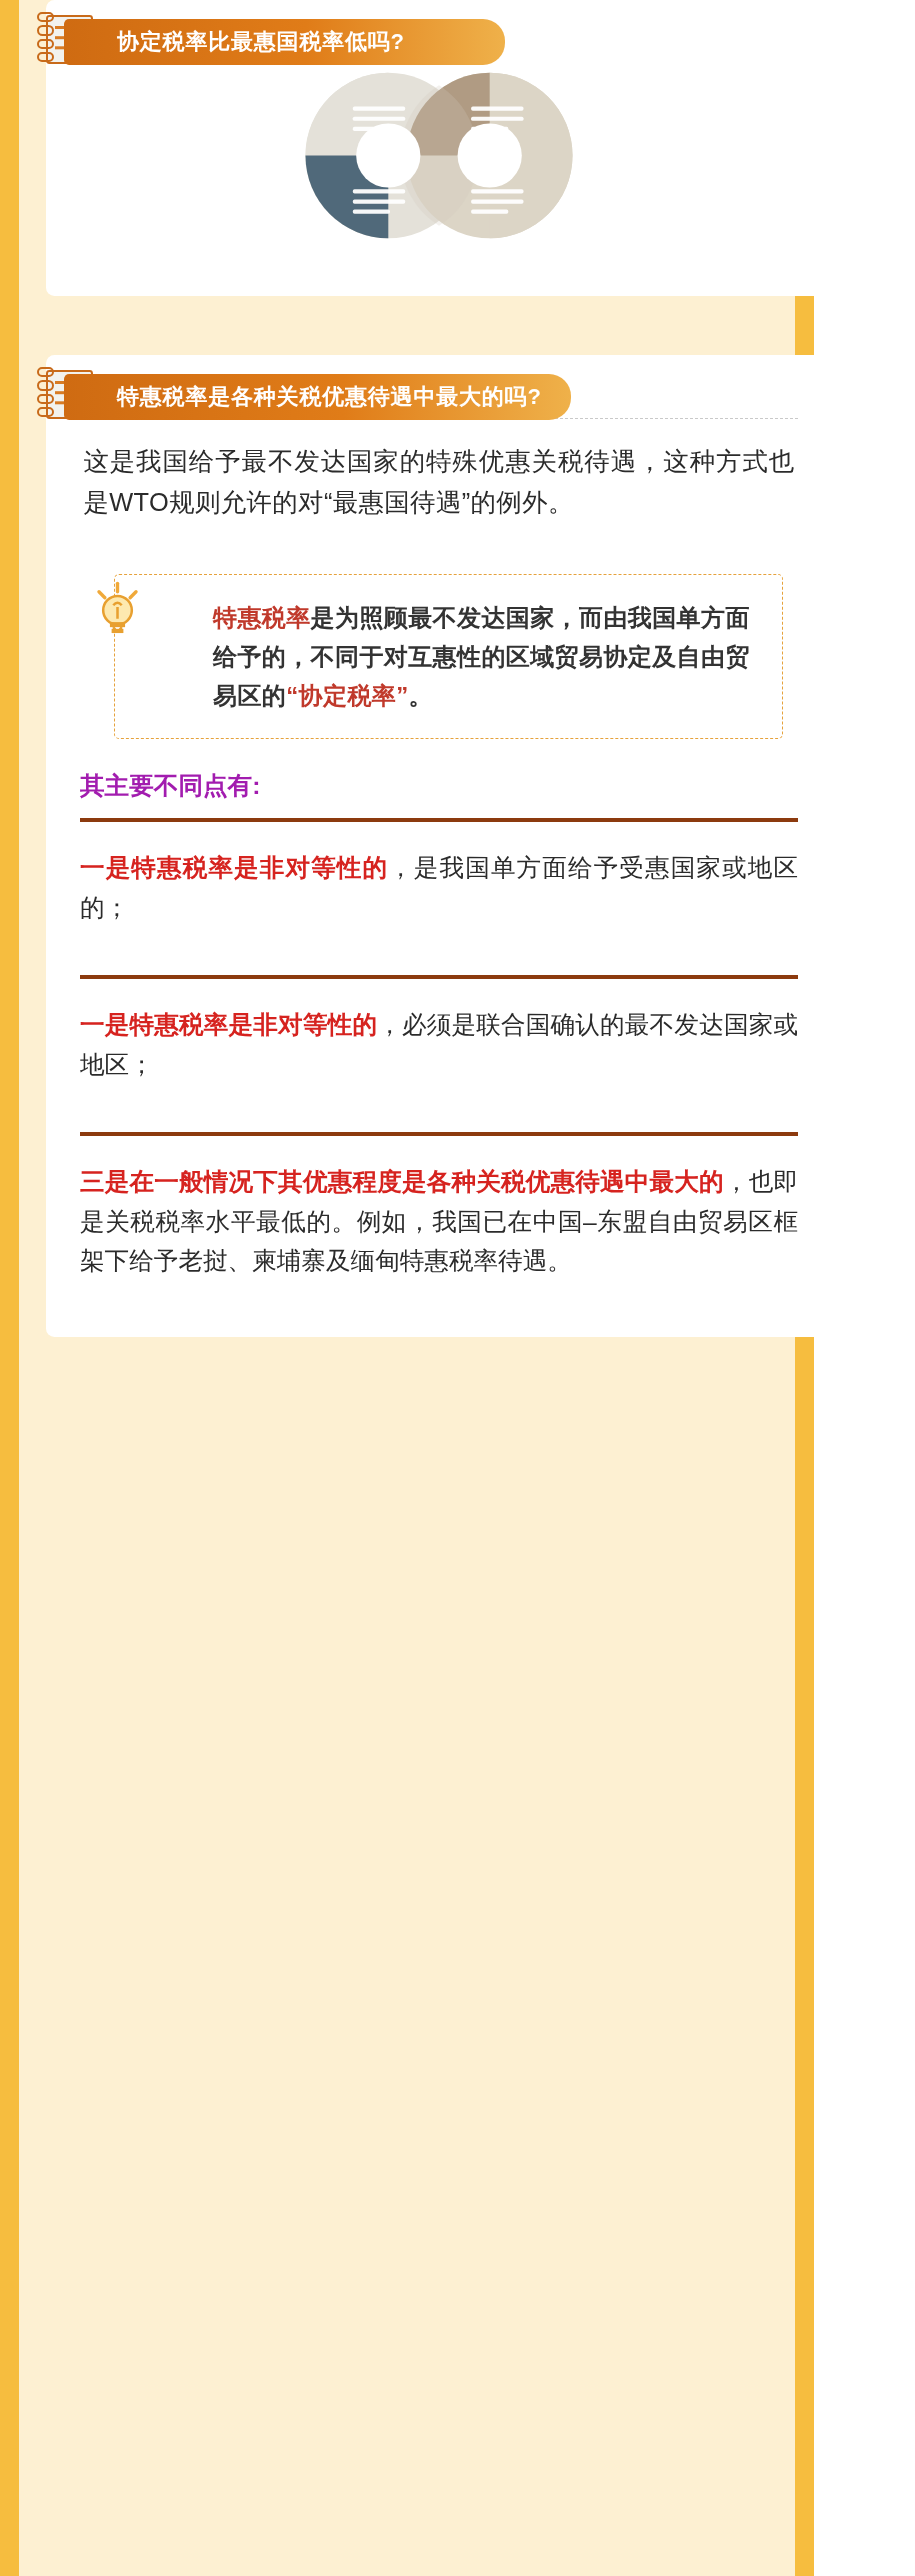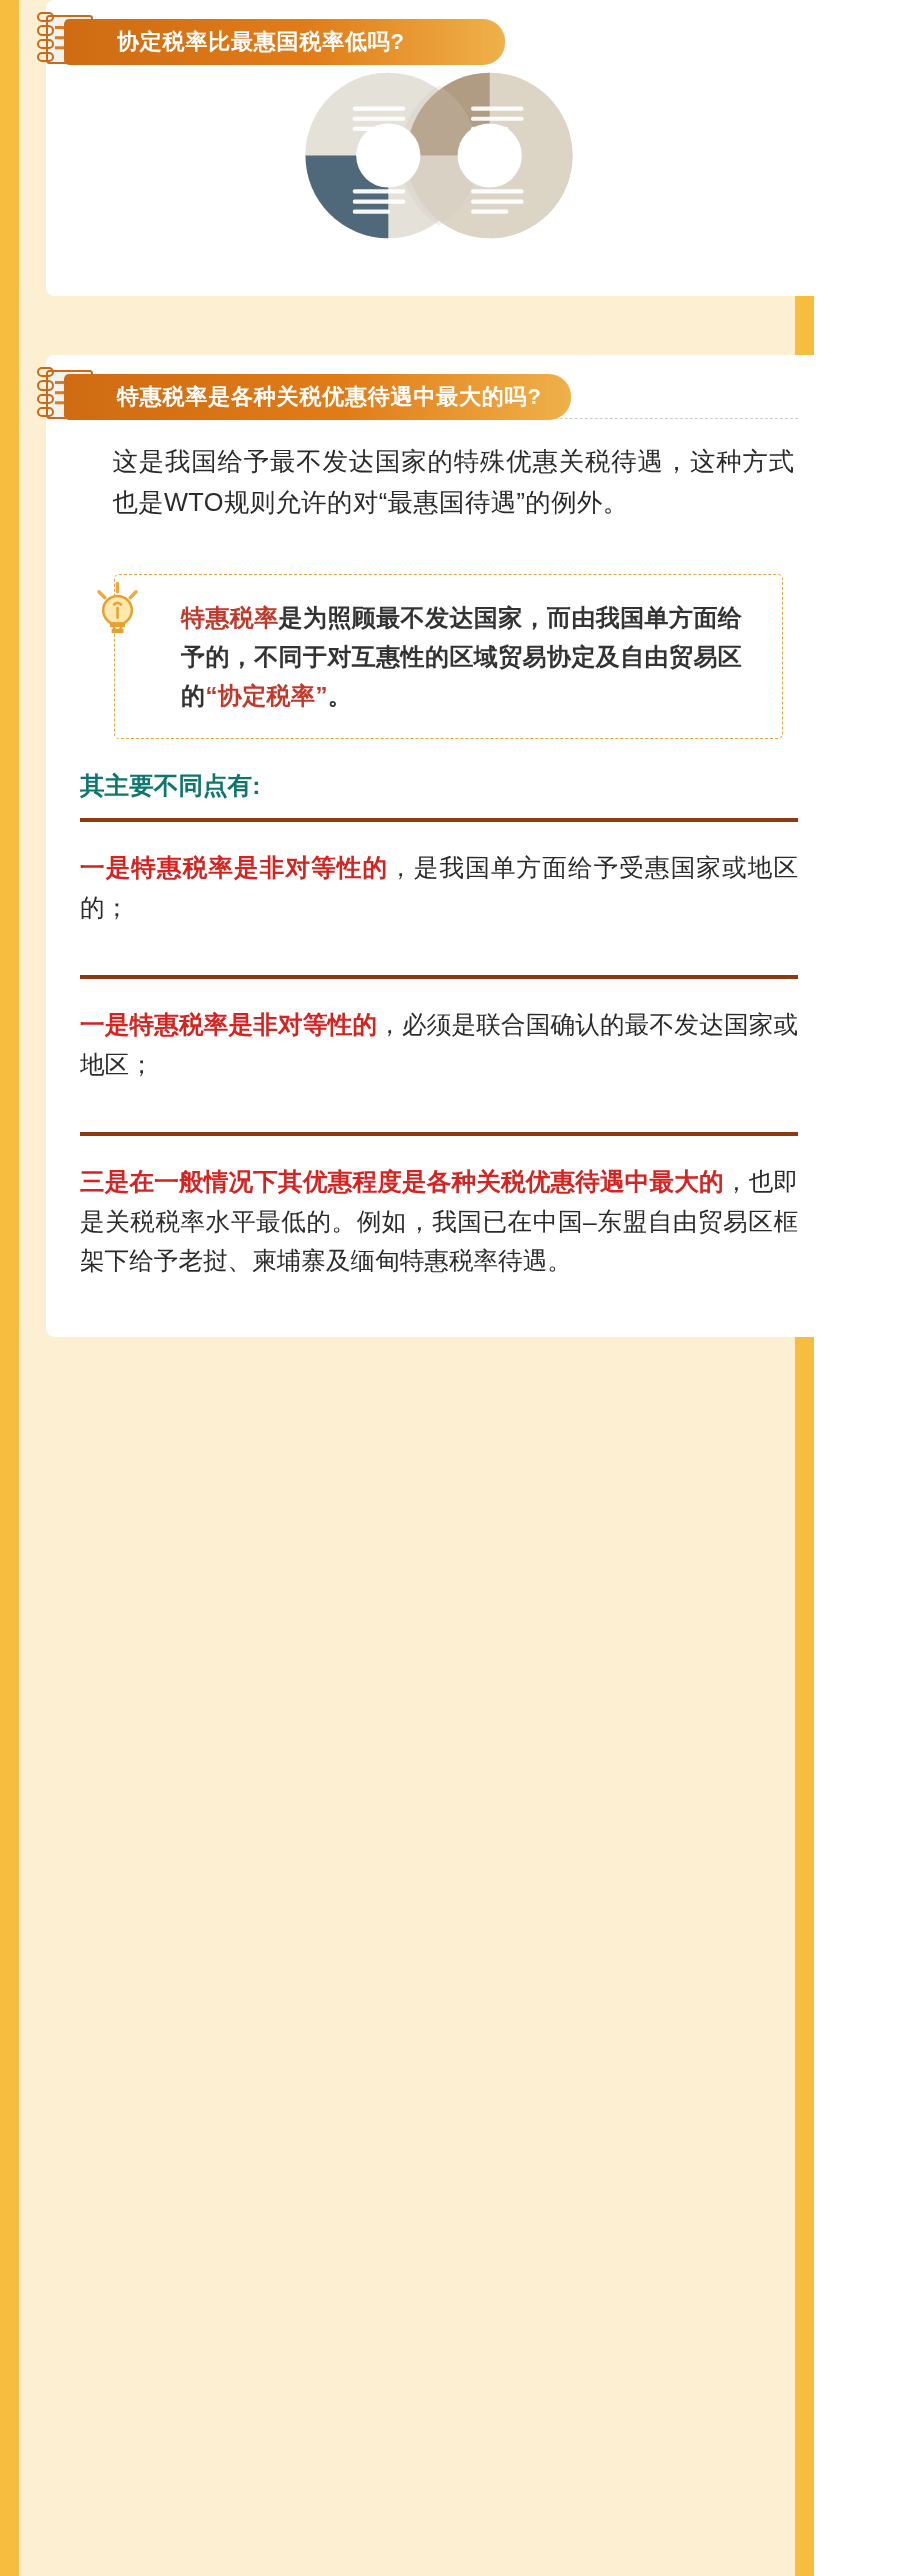--- a/index.html
+++ b/index.html
@@ -148,21 +148,21 @@
     text-align: justify;
   }
   .para .hl-blue { color: #2f7fd0; }
 
   .dashed-box {
     border: 1.7px dashed #c9c9c9;
     border-left: none;
     border-right: none;
     padding: 22px 3.4px 22px 3.4px;
   }
-  .dashed-box.top-only { border-bottom: none; margin-left: 29px; }
+  .dashed-box.top-only { border-bottom: none; }
 
   
   .tipbox {
     position: relative;
     margin: 29px 15.3px 30.5px 34px;
     border: 1.7px dashed #e6a23c;
     border-radius: 5.1px;
     padding: 24px 22px 22px 66px;
     box-sizing: border-box;
   }
@@ -172,28 +172,29 @@
     top: 5.1px;
     width: 53px;
     height: 64px;
   }
   .tip-text {
     font-size: 24px;
     line-height: 1.62;
     font-weight: bold;
     color: #c0392b;
     letter-spacing: 0.4px;
+    margin-left: 32px;
   }
   .tip-text .dark { color: #333333; }
 
   
   .subhead {
     font-size: 24.6px;
     font-weight: bold;
-    color: #0f766e;
+    color: #a21caf;
     margin: 8.5px 0 15.3px 0;
   }
   .item {
     margin: 0 0 25.4px 0;
     border-top: 4.2px solid #8c3a0e;
     padding-top: 26px;
   }
   .item-text {
     font-size: 24.6px;
     line-height: 1.62;

